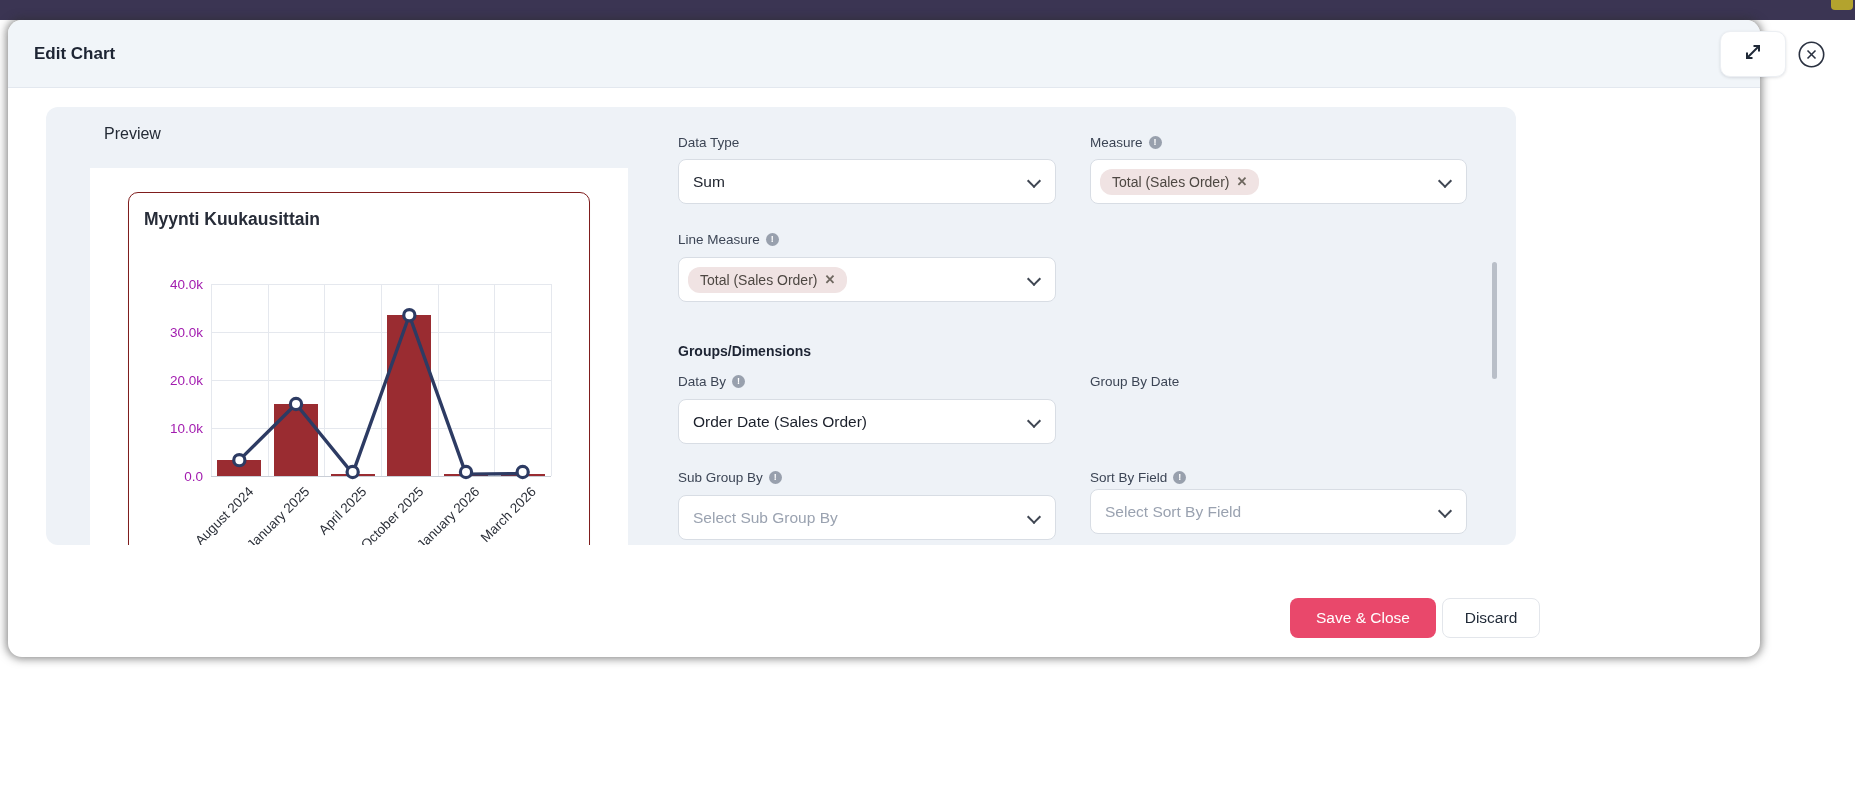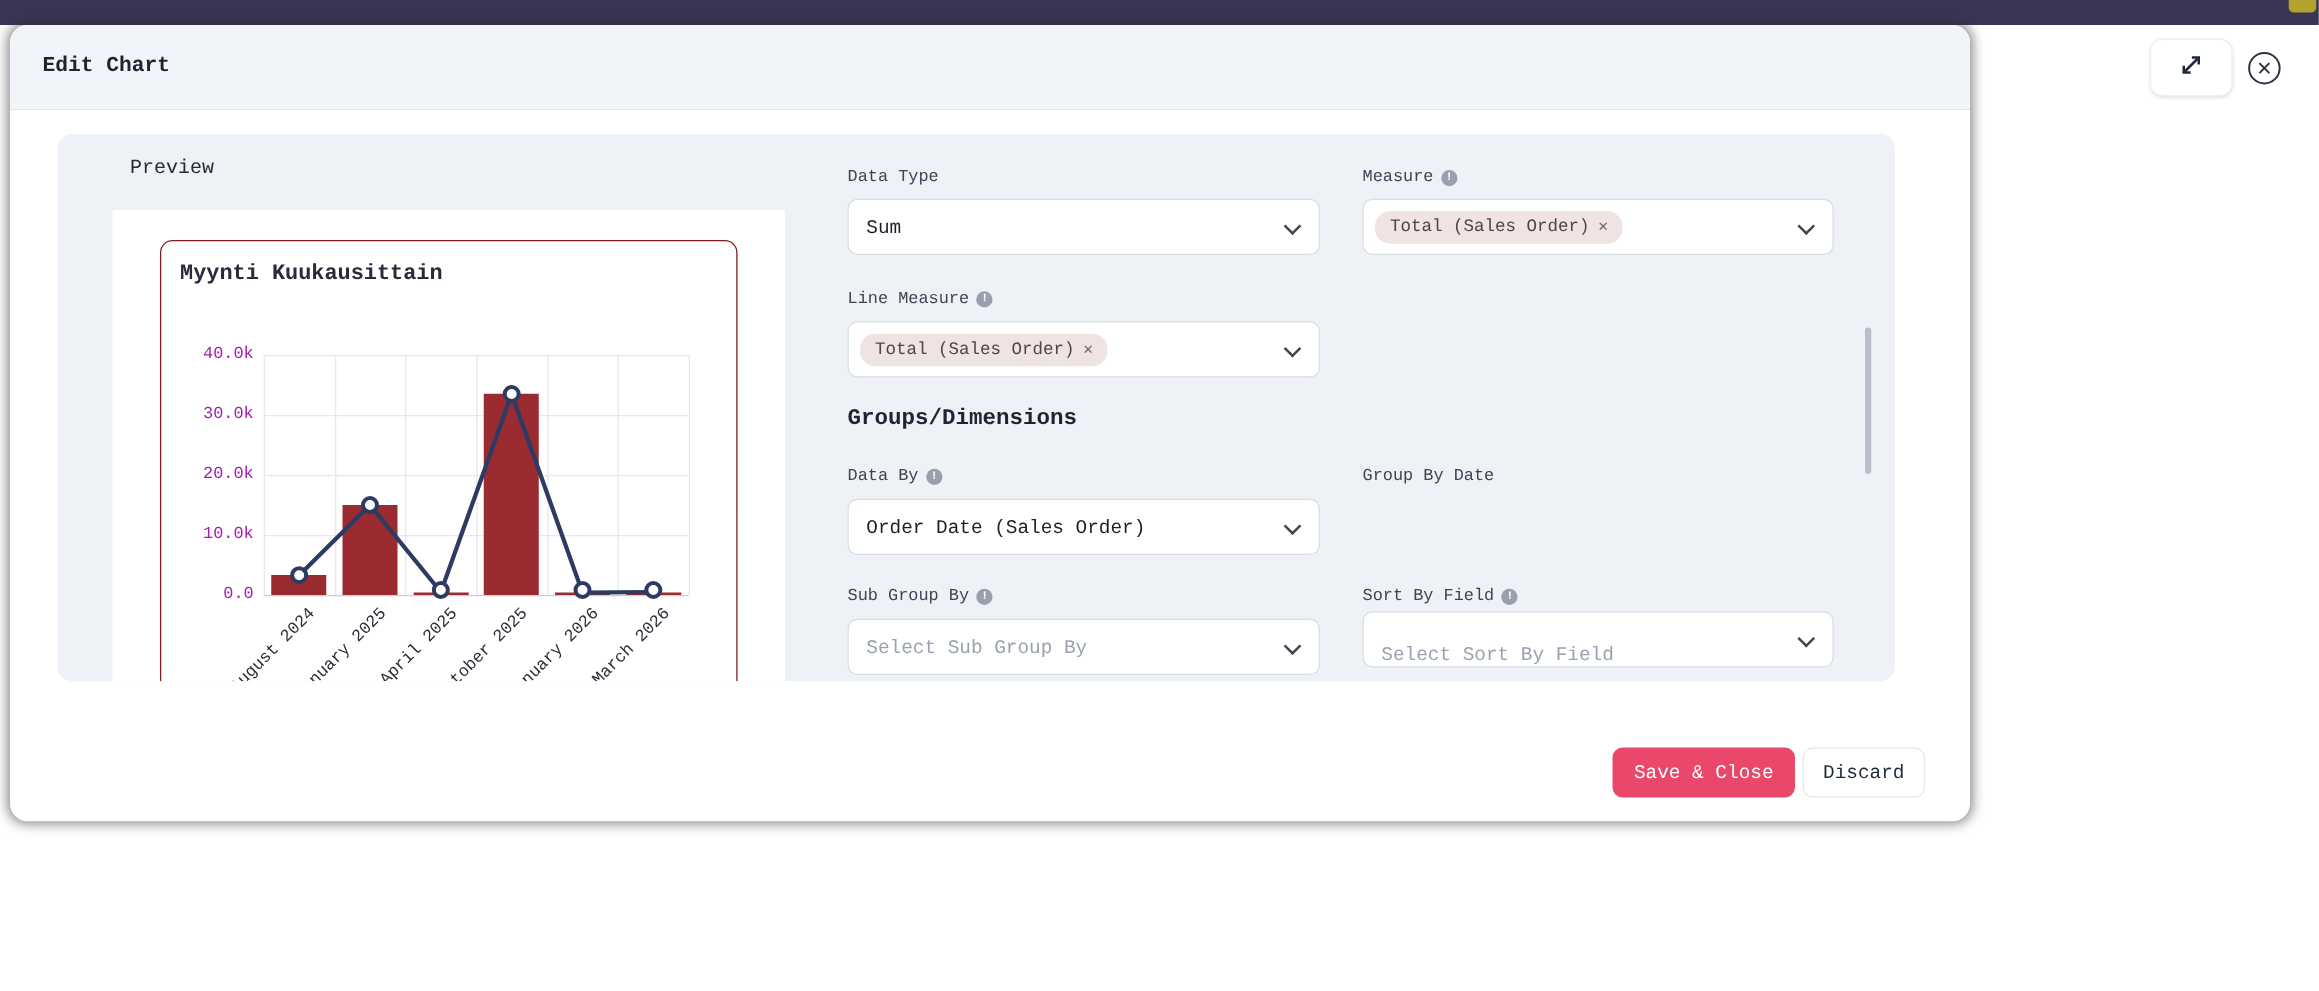--- a/index.html
+++ b/index.html
@@ -3,23 +3,23 @@
 <meta charset="utf-8">
 <style>
   * { margin:0; padding:0; box-sizing:border-box; }
   html,body { width:1855px; height:793px; background:#ffffff; overflow:hidden;
               font-family:"Liberation Sans", sans-serif; }
 
   .topbar { position:absolute; left:0; top:0; width:1855px; height:20px; background:#3b3553; }
   .topbar-accent { position:absolute; right:2px; top:0; width:22px; height:10px;
                    border-radius:0 0 4px 4px; background:#b3a32e; }
 
-  .modal { position:absolute; left:8px; top:20px; width:1568px; height:637px;
+  .modal { position:absolute; left:8px; top:20px; width:1752px; height:637px;
            background:#ffffff; border-radius:14px;
-           box-shadow:0 0 9px 2px rgba(45,45,45,0.55);font-family:Liberation Mono, monospace; }
+           box-shadow:0 0 9px 2px rgba(45,45,45,0.55); }
 
   .modal-header { position:absolute; left:0; top:0; width:100%; height:68px;
                   background:#f1f5f9; border-bottom:1px solid #e3e8ef;
                   border-radius:14px 14px 0 0; }
   .modal-title { position:absolute; left:26px; top:24px; font-size:17px; font-weight:bold; color:#1d2433; }
   .expand-btn { position:absolute; left:1712px; top:11px; width:66px; height:46px;
                 background:#ffffff; border:1px solid #eceff3; border-radius:10px;
                 box-shadow:0 1px 3px rgba(16,24,40,.12); cursor:pointer;
                 display:flex; align-items:center; justify-content:center; }
   .close-btn { position:absolute; left:1790px; top:21px; width:27px; height:27px; cursor:pointer; }
@@ -55,21 +55,21 @@
             display:flex; align-items:center; padding:0 38px 0 14px; }
   .select .value { font-size:15.5px; color:#1b202b; }
   .select .placeholder { font-size:15.5px; color:#9aa2b0; }
   .chevron { position:absolute; right:16px; top:16px; width:10px; height:10px;
              border-right:2px solid #3f4652; border-bottom:2px solid #3f4652;
              transform:rotate(45deg); }
   .tag { display:inline-flex; align-items:flex-start; gap:7px; background:#f0e3e3;
          border-radius:12px; padding:5px 12px; font-size:14px; color:#4d4742; }
   .tag .x { color:#6e675f; font-size:13px; font-weight:bold; cursor:pointer; }
 
-  .section-heading { position:absolute; font-size:18px; font-weight:bold; color:#1d2433; }
+  .section-heading { position:absolute; font-size:14px; font-weight:bold; color:#1d2433;margin-top:18px; }
 
   .scroll-thumb { position:absolute; left:1446px; top:155px; width:5px; height:117px;
                   background:#b9bfc8; border-radius:3px; cursor:pointer; }
 
   .btn-save { position:absolute; left:1282px; top:578px; width:146px; height:40px;
               background:#e9486b; color:#ffffff; border:none; border-radius:8px;
               font-size:15.5px; font-family:inherit; cursor:pointer; }
   .btn-discard { position:absolute; left:1434px; top:578px; width:98px; height:40px;
                  background:#ffffff; color:#1f2937; border:1px solid #e3e6eb; border-radius:8px;
                  font-size:15.5px; font-family:inherit; cursor:pointer; }
@@ -212,21 +212,21 @@
     </div>
     <div class="select col-l" style="top:388px;">
       <span class="placeholder">Select Sub Group By</span>
       <span class="chevron"></span>
     </div>
 
     <div class="field-label col-r" style="top:362px;">
       <span>Sort By Field</span>
       <span class="info-icon">!</span>
     </div>
-    <div class="select col-r" style="top:382px;align-items:flex-end;">
+    <div class="select col-r" style="top:382px;">
       <span class="placeholder">Select Sort By Field</span>
       <span class="chevron"></span>
     </div>
 
     <div class="scroll-thumb"></div>
   </div>
 
   <button class="btn-save" style="background: rgb(233, 72, 107);">Save &amp; Close</button>
   <button class="btn-discard">Discard</button>
 </div>

